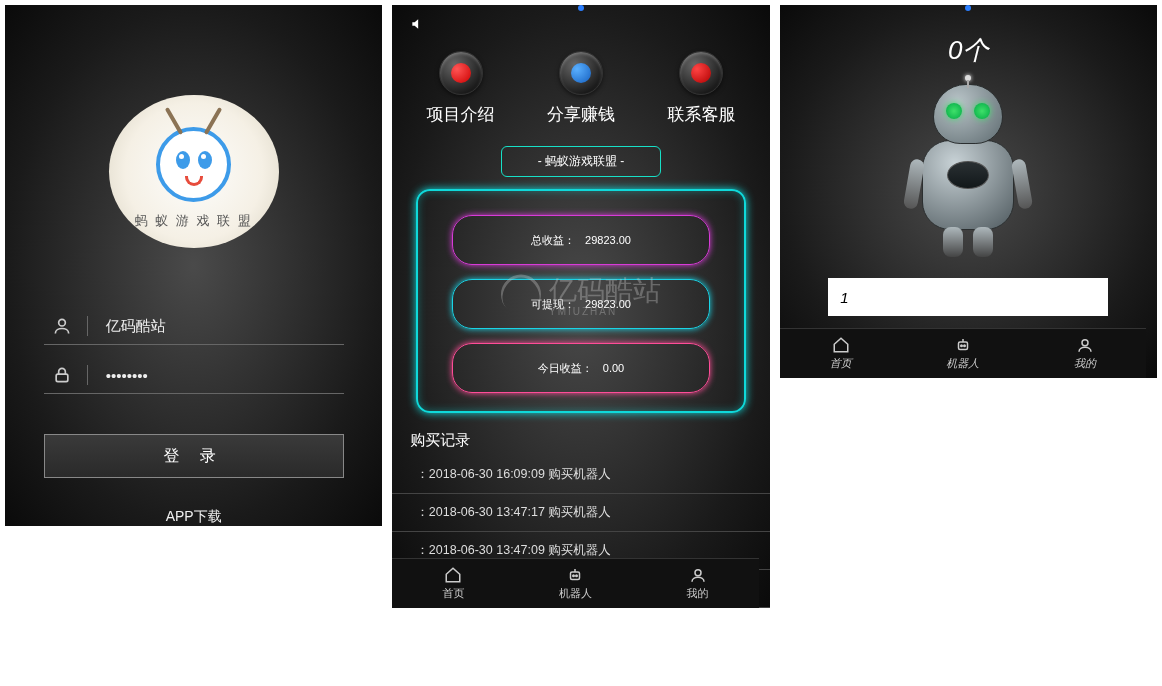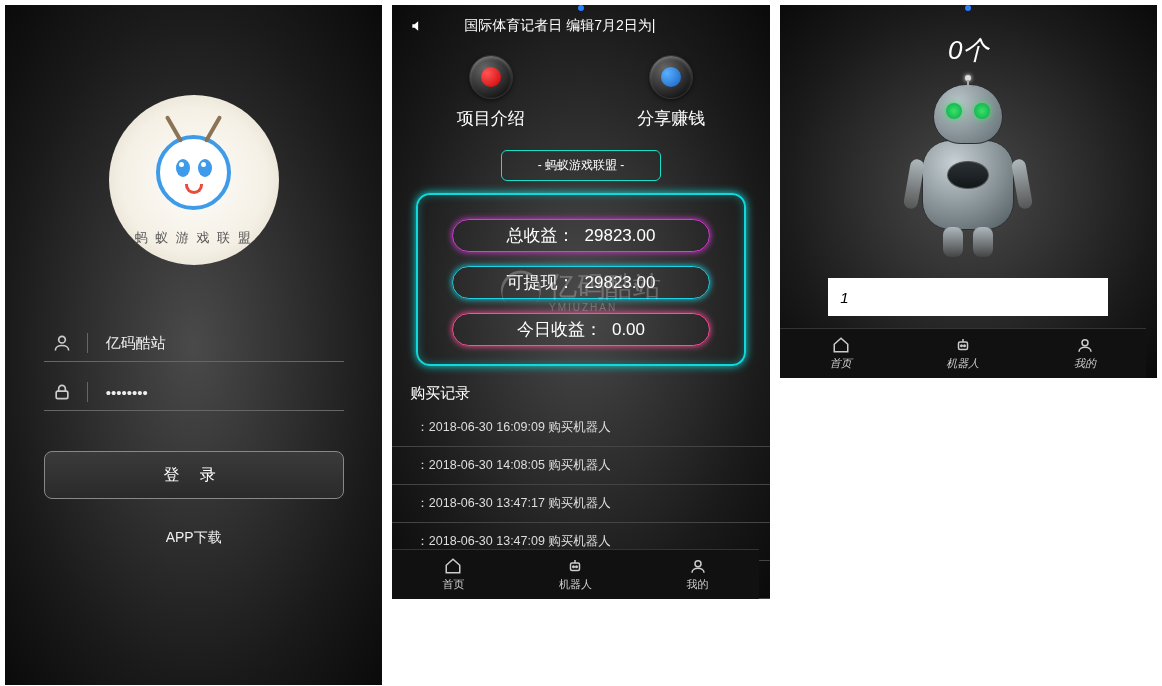--- a/index.html
+++ b/index.html
@@ -5,21 +5,21 @@
 * { margin: 0; padding: 0; box-sizing: border-box; }
 body {
   background: #fff;
   font-family: "Microsoft YaHei", sans-serif;
   display: flex;
   gap: 10px;
   padding: 5px;
 }
 .phone {
   width: 378px;
-  height: 680px;
+  height: 521px;
   background: radial-gradient(ellipse at center, #4a4a4a 0%, #1a1a1a 70%, #0a0a0a 100%);
   position: relative;
   overflow: hidden;
   color: #fff;
 }
 
 
 .login-screen { display: flex; flex-direction: column; align-items: center; padding-top: 90px; }
 .logo-circle {
   width: 170px; height: 170px; border-radius: 50%;
@@ -47,21 +47,21 @@
   letter-spacing: 2px;
 }
 .input-row {
   width: 300px; display: flex; align-items: center;
   border-bottom: 1px solid #666; padding: 8px 0; margin-bottom: 12px;
 }
 .input-icon { width: 44px; display: flex; justify-content: center; color: #ccc; font-size: 20px; border-right: 1px solid #666; margin-right: 18px; padding-right: 6px; }
 .input-val { color: #eee; font-size: 15px; flex: 1; }
 .login-btn {
   width: 300px; height: 48px; margin-top: 28px;
-  border: 1px solid #888; border-radius: 8px;
+  border: 1px solid #888; border-radius: 0;
   display: flex; align-items: center; justify-content: center;
   letter-spacing: 8px; font-size: 16px; color: #fff;
   background: linear-gradient(#3a3a3a, #2a2a2a);
 }
 .app-download { margin-top: 30px; font-size: 14px; color: #eee; }
 
 
 .dash { display: flex; flex-direction: column; height: 100%; }
 .top-marquee { display: flex; align-items: center; padding: 12px 18px 6px; gap: 40px; font-size: 14px; }
 .speaker-icon { font-size: 14px; }
@@ -83,22 +83,22 @@
   align-self: center; margin: 12px 0 8px; padding: 6px 36px;
   border: 1px solid #17e0c7; border-radius: 6px; font-size: 12px; color: #fff;
 }
 .stats-panel {
   margin: 4px 24px 0; padding: 24px 34px 18px;
   border: 2px solid #0fd9da; border-radius: 14px;
   box-shadow: 0 0 8px #0fd9da, inset 0 0 8px rgba(15,217,218,.4);
   display: flex; flex-direction: column; gap: 14px;
 }
 .stat-pill {
-  height: 33px; border-radius: 20px; display: flex; align-items: center; justify-content: center;
-  font-size: 17px; gap: 10px;
+  height: 50px; border-radius: 20px; display: flex; align-items: center; justify-content: center;
+  font-size: 11px; gap: 10px;
 }
 .stat-pill.magenta { border: 1.5px solid #d83bd8; box-shadow: 0 0 6px #d83bd8; }
 .stat-pill.cyan    { border: 1.5px solid #1ad4e6; box-shadow: 0 0 6px #1ad4e6; }
 .stat-pill.pink    { border: 1.5px solid #ff4d98; box-shadow: 0 0 6px #ff4d98; }
 
 .records { margin-top: 18px; flex: 1; overflow: hidden; }
 .records-title { padding: 0 18px 6px; font-size: 15px; }
 .record-row {
   padding: 10px 24px; font-size: 12.5px; color: #ddd;
   border-bottom: 1px solid #444;
@@ -200,36 +200,41 @@
 
 <div class="phone dash">
   <div class="top-notch"></div>
 
   <div class="top-marquee">
     <span class="speaker-icon">
       <svg width="14" height="14" viewBox="0 0 24 24" fill="#fff">
           <path d="M4 9v6h4l6 5V4L8 9H4z"></path>
         </svg>
     </span>
-    <span>国际体育记者日 编辑7月2日为|</span>
   </div>
 
   <div class="menu-grid">
     <div class="menu-item">
       <div class="menu-icon">
           <div class="inner-dot red-dot"></div>
         </div>
       <span>项目介绍</span>
     </div>
     <div class="menu-item">
       <div class="menu-icon">
           <div class="inner-dot blue-dot"></div>
         </div>
       <span>分享赚钱</span>
     </div>
+    <div class="menu-item">
+      <div class="menu-icon">
+          <div class="inner-dot red2-dot"></div>
+        </div>
+      <span>联系客服</span>
+    </div>
   </div>
 
   <div class="brand-pill">- 蚂蚁游戏联盟 -</div>
 
   <div class="stats-panel">
     <div class="stat-pill magenta">
       <span>总收益：</span>
       <span>29823.00</span>
     </div>
     <div class="stat-pill cyan">
@@ -246,21 +251,20 @@
     <div class="wm-logo"></div>
     <div>
       <span>亿码酷站</span>
       <small>YMIUZHAN</small>
     </div>
   </div>
 
   <div class="records">
     <div class="records-title">购买记录</div>
     <div class="record-row">：2018-06-30 16:09:09 购买机器人</div>
-    <div class="record-row">：2018-06-30 14:08:05 购买机器人</div>
     <div class="record-row">：2018-06-30 13:47:17 购买机器人</div>
     <div class="record-row">：2018-06-30 13:47:09 购买机器人</div>
     <div class="record-row">：2018-06-30 13:17:10 购买机器人</div>
   </div>
 
   <div class="bottom-tabs">
     <div class="tab">
       <span class="tab-icon">
         <svg width="18" height="18" viewBox="0 0 24 24" fill="none" stroke="#ccc" stroke-width="2">
             <path d="M3 11l9-8 9 8v10H3z"></path>

